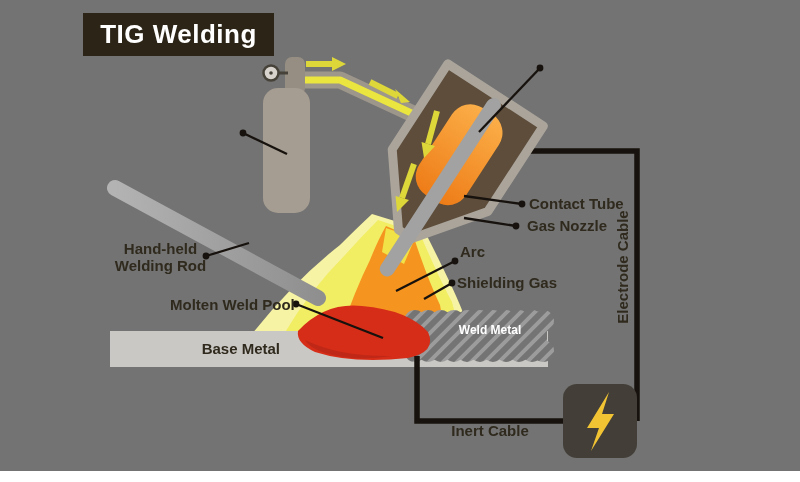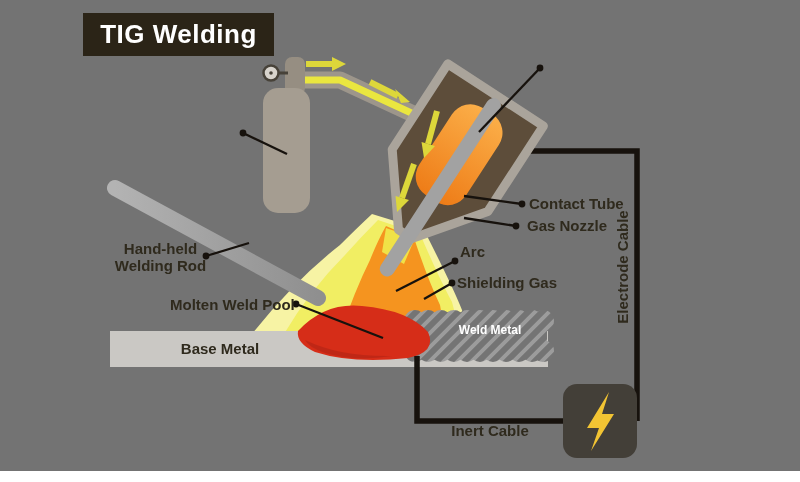--- a/index.html
+++ b/index.html
@@ -182,21 +182,21 @@
 <div class="lbl" style="left:170px;top:296px;">Molten Weld Pool</div>
 
 <div class="lbl" style="left:460px;top:243px;">Arc</div>
 
 <div class="lbl" style="left:457px;top:274px;">Shielding Gas</div>
 
 <div class="lbl" style="left:529px;top:195px;">Contact Tube</div>
 
 <div class="lbl" style="left:527px;top:217px;">Gas Nozzle</div>
 
-<div class="lbl center" style="left:160px;top:340px;width:120px;">Base Metal</div>
+<div class="lbl center" style="left:160px;top:340px;width:120px;text-align:right;">Base Metal</div>
 
 <div class="lbl center white" style="left:440px;top:322px;width:100px;">Weld Metal</div>
 
 <div class="lbl vrot" style="left:622px;top:267px;">Electrode Cable</div>
 
 <div class="lbl center" style="left:430px;top:422px;width:120px;">Inert Cable</div>
 
 
 </div>
 

